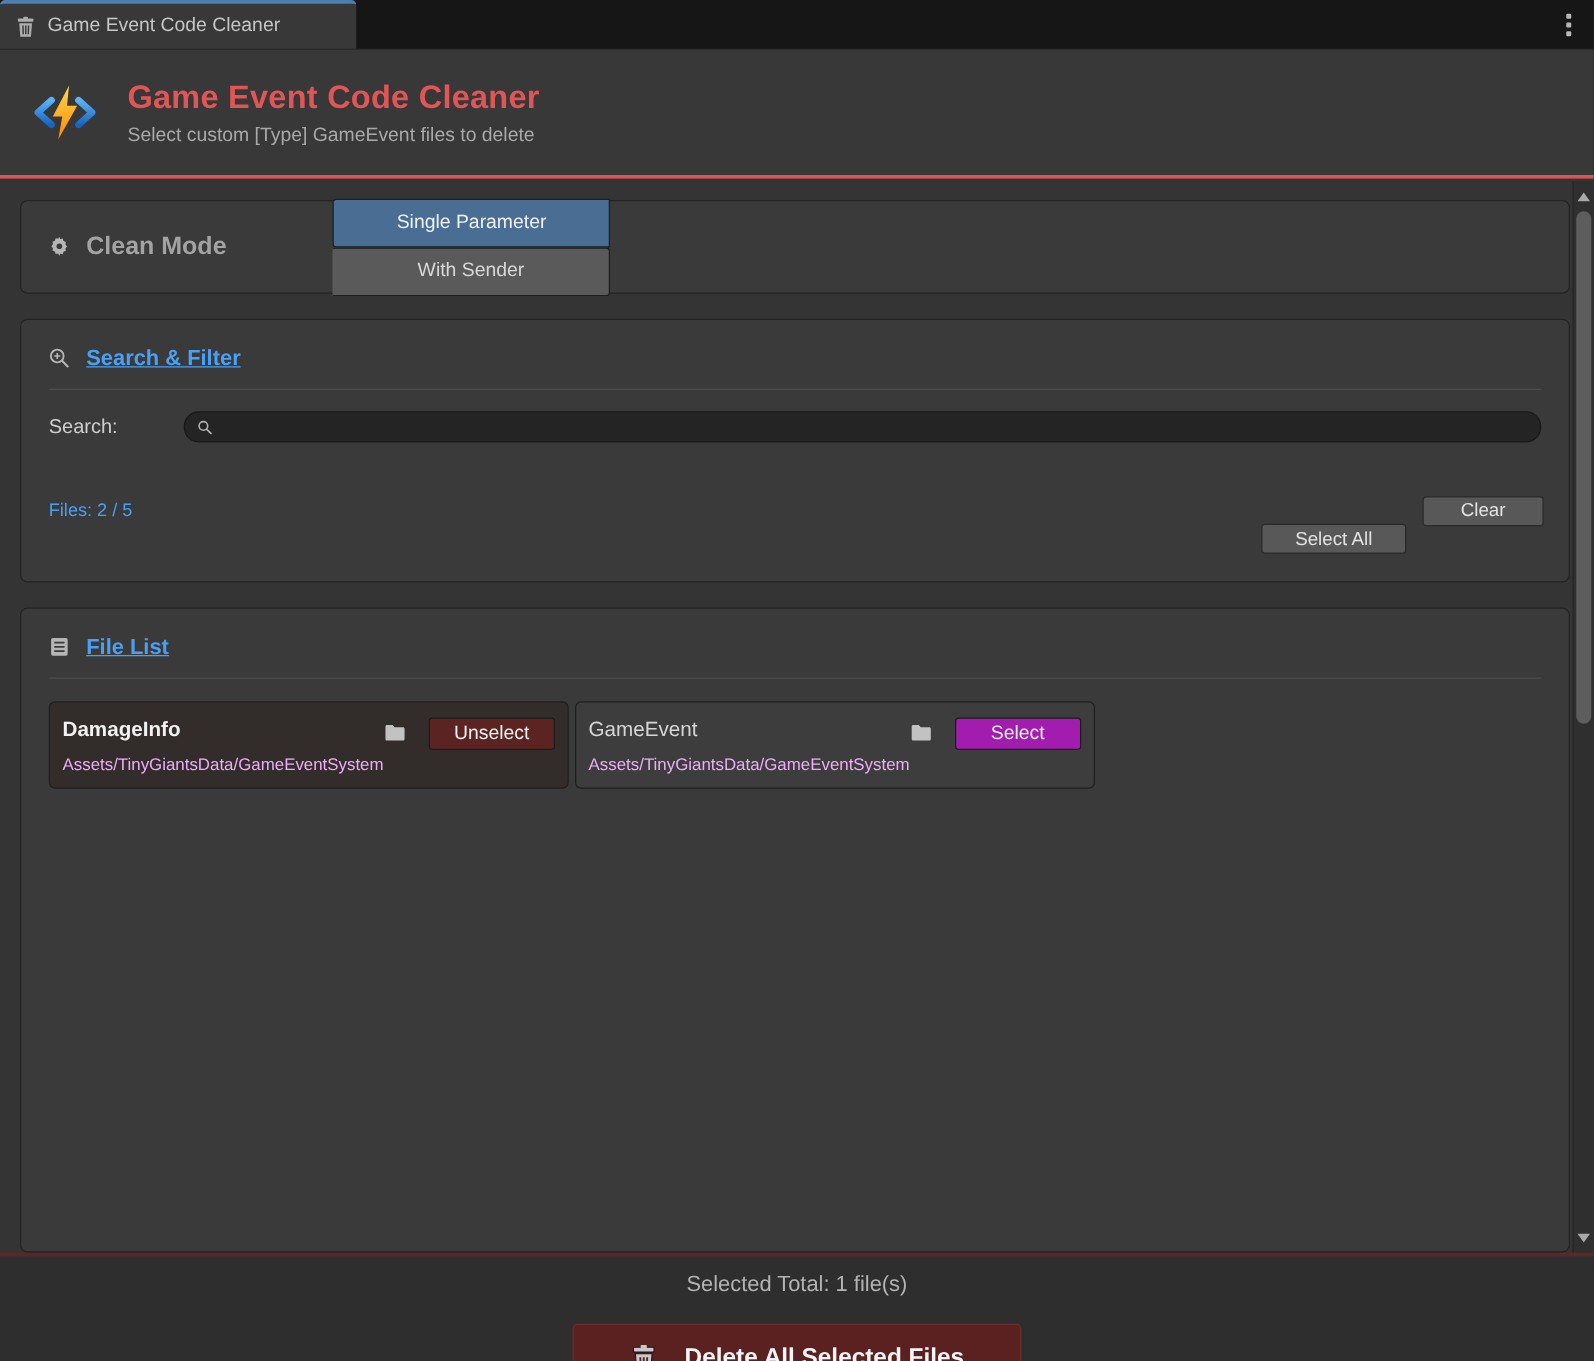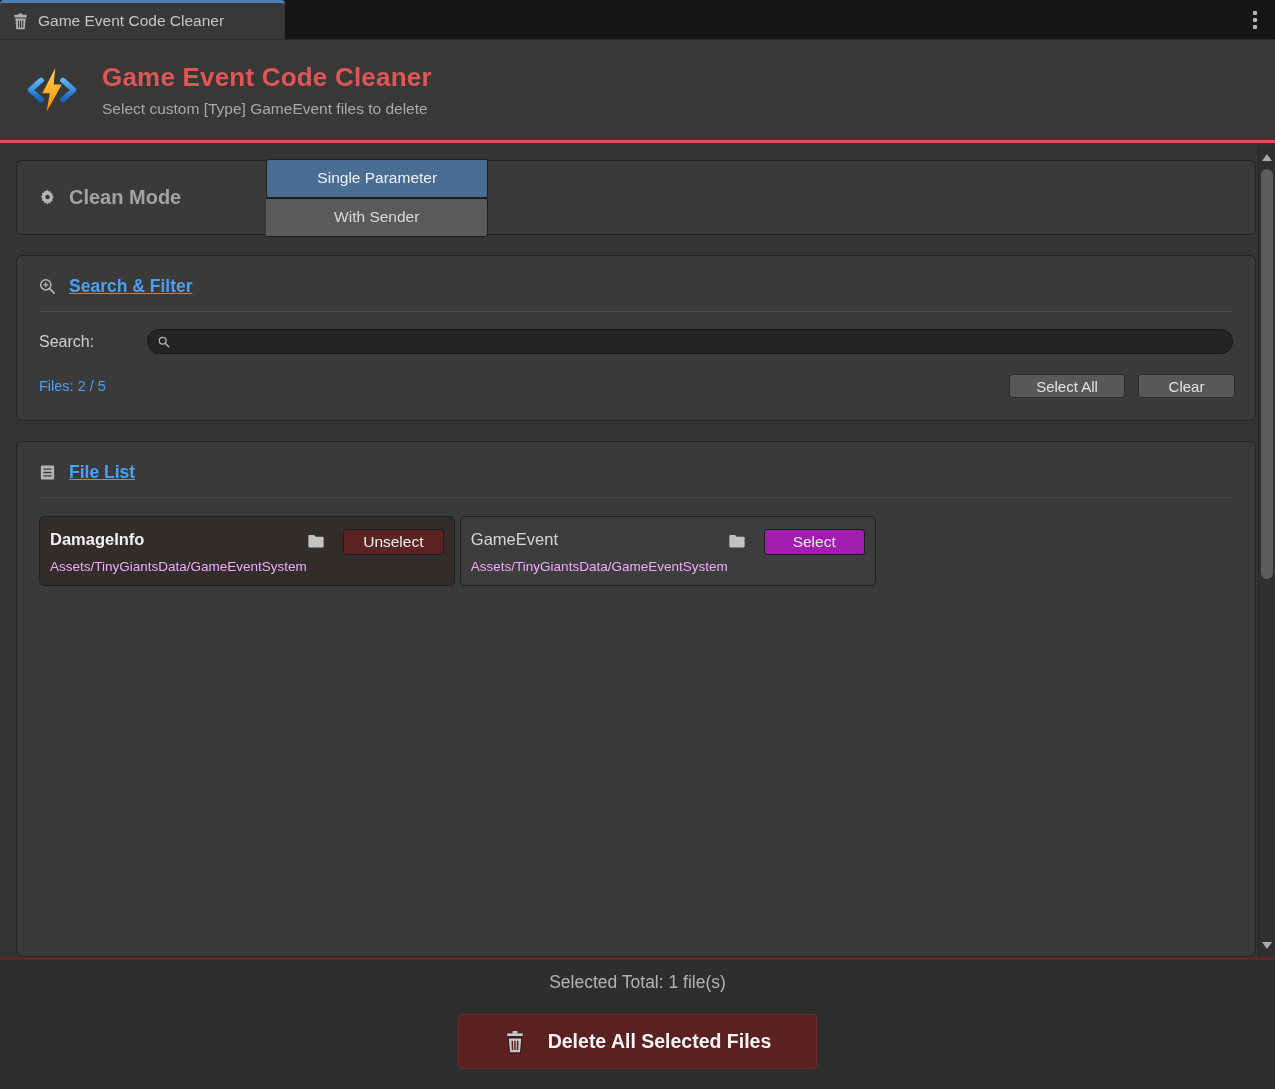--- a/index.html
+++ b/index.html
@@ -75,21 +75,21 @@
     flex: 1; background: transparent; border: none; outline: none;
     color: #dddddd; font-family: inherit; font-size: 14px;
   }
   .filter-row { display: flex; align-items: center; padding: 20px 20px 22px 22px; }
   .files-count { color: #4aa0f5; font-size: 14.5px; flex: 1; }
   .small-btn {
     height: 24px; background: #585858; border: 1px solid #2a2a2a; border-radius: 3px;
     color: #e3e3e3; font-family: inherit; font-size: 15px; cursor: pointer; padding: 0 14px;
   }
   .small-btn + .small-btn { margin-left: 13px; }
-  .btn-select-all { width: 116px; }
+  .btn-select-all { width: 116px; margin-top: 45px; }
   .btn-clear { width: 97px; }
 
   
   .file-list-box { height: 516px; overflow: hidden; }
   .file-rows { padding: 18px 22px 0 22px; display: flex; flex-direction: row; gap: 5px; }
   .file-row {
     background: #3d3d3d; border: 1px solid #1f1f1f; border-radius: 5px;
     display: flex; align-items: flex-start; padding: 11px 10px 11px 10px; min-height: 62px;
   }
   .file-row.selected { background: #322c2a; min-height: 70px; }

